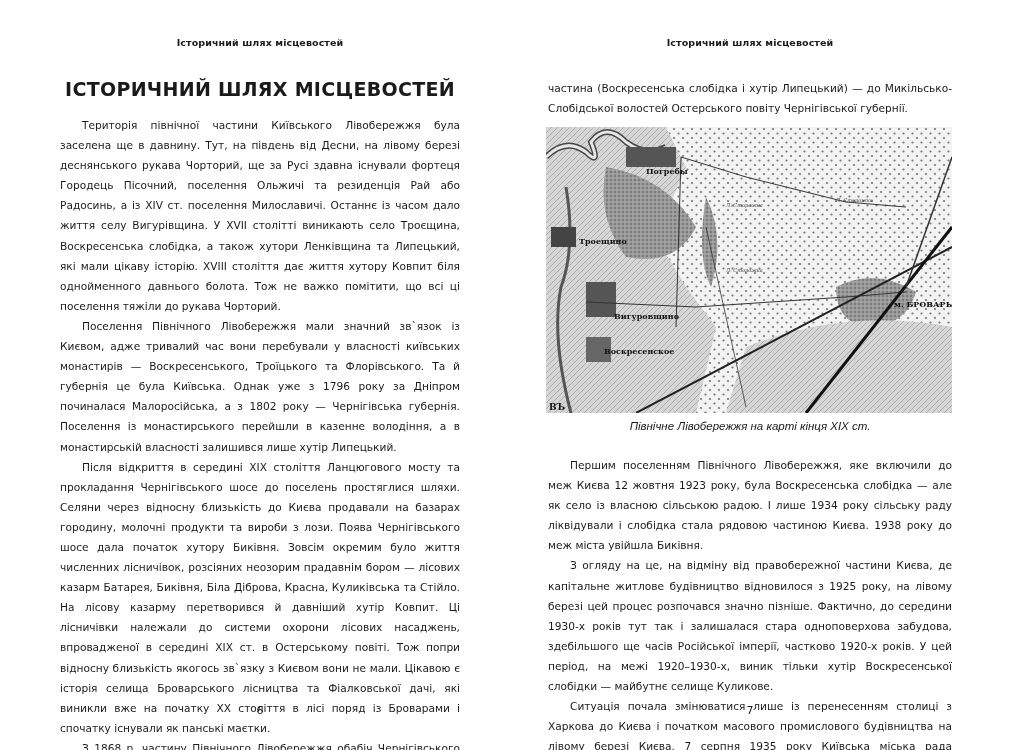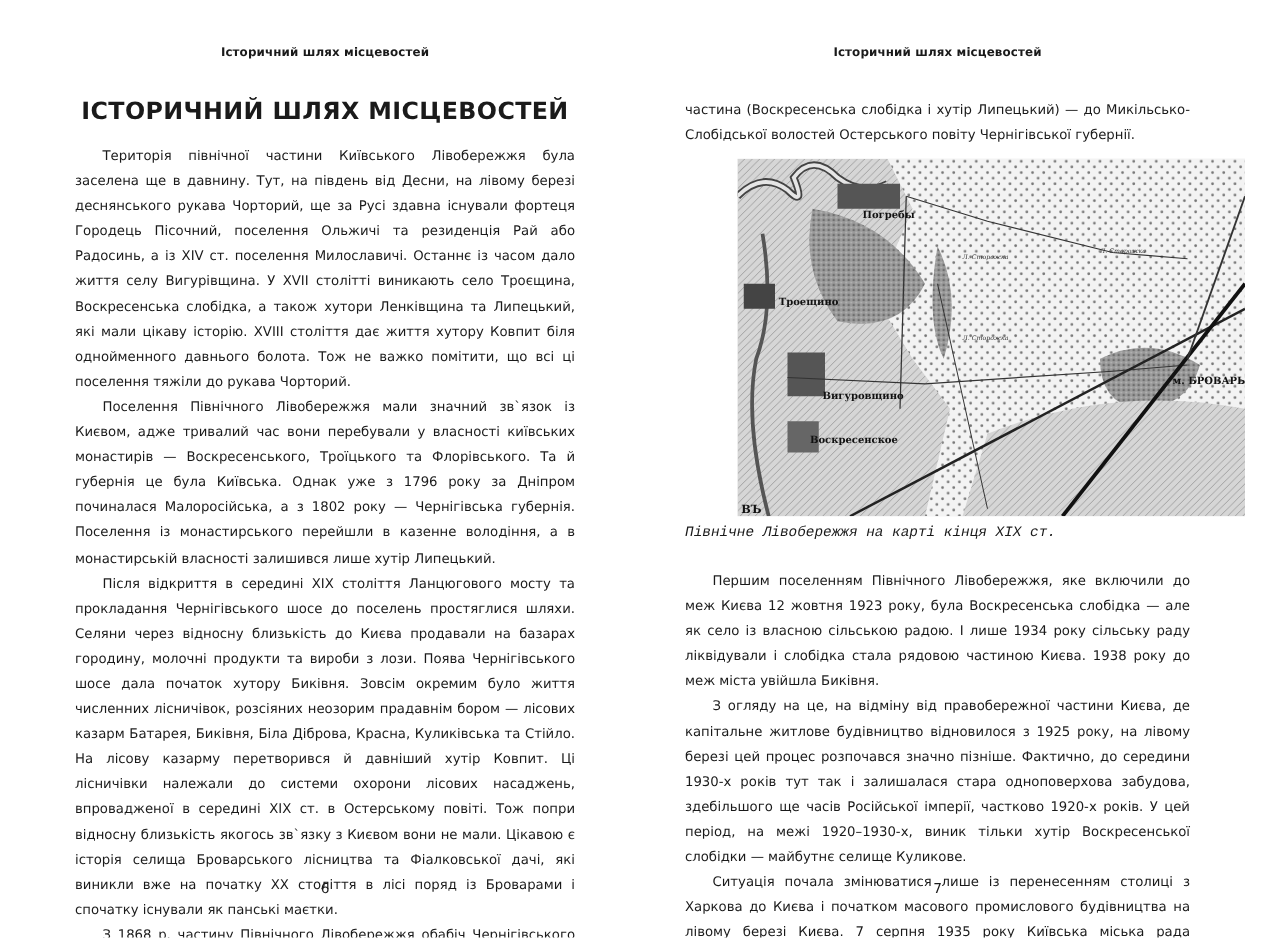--- a/index.html
+++ b/index.html
@@ -15,24 +15,24 @@
   .body-text { position: absolute; left: 0; right: 0; font-size: 10.6px; line-height: 20.1px;
                text-align: justify; }
   .body-text p { margin: 0; text-indent: 22px; }
   .body-text p.cont { text-indent: 0; }
   .page.left .body-text { top: 115px; }
   .page.right .body-text.top { top: 78px; }
   .page.right .body-text.bottom { top: 455px; }
   .page-number { position: absolute; top: 704px; left: 0; right: 0; text-align: center;
                  font-size: 11px; }
   .map-figure { position: absolute; top: 127px; left: -2px; width: 406px; height: 286px;
-                background: #e5e5e5; overflow: hidden; margin-left: 44px; }
+                background: #86efac; overflow: hidden; }
   .map-figure svg { display: block; }
-  .caption { position: absolute; top: 420px; left: 0; right: 0; text-align: left;
-             font-family: Liberation Mono, monospace; font-style: italic; font-size: 11.5px; }
+  .caption { position: absolute; top: 420px; left: 0; right: 0; text-align: center;
+             font-family: Liberation Sans, sans-serif; font-style: italic; font-size: 11.5px; }
 </style>
 </head>
 <body>
 
 <div class="page left">
   <div class="running-head">Історичний шлях місцевостей</div>
   <div class="chapter-title">ІСТОРИЧНИЙ ШЛЯХ МІСЦЕВОСТЕЙ</div>
   <div class="body-text">
     <p>Територія північної частини Київського Лівобережжя була заселена ще в давнину. Тут, на південь від Десни, на лівому березі деснянського рукава Чорторий, ще за Русі здавна існували фортеця Городець Пісочний, поселення Ольжичі та резиденція Рай або Радосинь, а із XIV ст. поселення Милославичі. Останнє із часом дало життя селу Вигурівщина. У XVII столітті виникають село Троєщина, Воскресенська слобідка, а також хутори Ленківщина та Липецький, які мали цікаву історію. XVIII століття дає життя хутору Ковпит біля однойменного давнього болота. Тож не важко помітити, що всі ці поселення тяжіли до рукава Чорторий.</p>
     <p>Поселення Північного Лівобережжя мали значний зв`язок із Києвом, адже тривалий час вони перебували у власності київських монастирів — Воскресенського, Троїцького та Флорівського. Та й губернія це була Київська. Однак уже з 1796 року за Дніпром починалася Малоросійська, а з 1802 року — Чернігівська губернія. Поселення із монастирського перейшли в казенне володіння, а в монастирській власності залишився лише хутір Липецький.</p>

